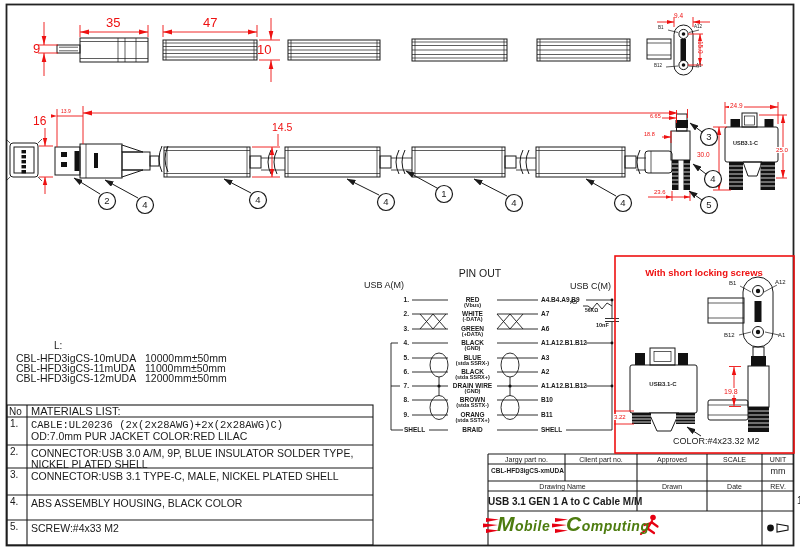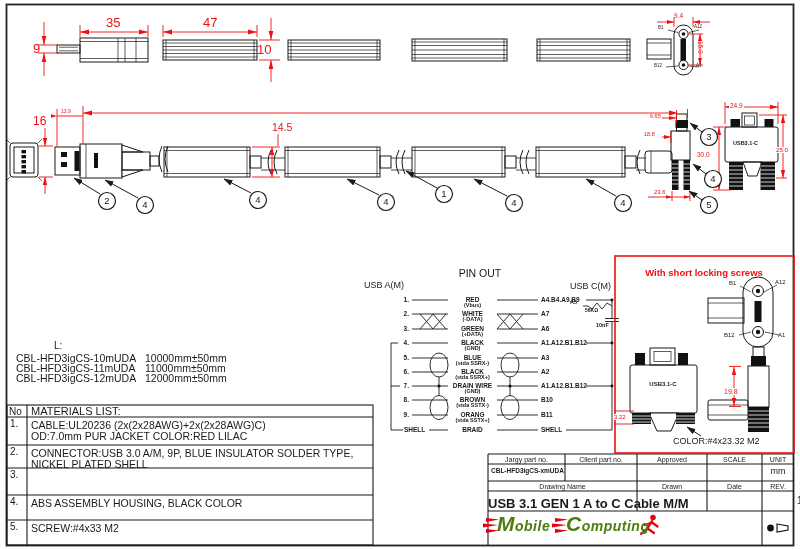--- a/index.html
+++ b/index.html
@@ -610,26 +610,27 @@
 <span class="t ctr b" style="left:449px;top:426.5px;width:47px;font-size:6.5px;">BRAID</span>
 <span class="t b" style="left:541px;top:426.5px;font-size:6.5px;">SHELL</span>
 
 <span class="t b" style="left:570px;top:300px;font-size:5.5px;">A5</span>
 <span class="t b" style="left:585px;top:308px;font-size:5px;">56KΩ</span>
 <span class="t b" style="left:596px;top:323px;font-size:5.5px;">10nF</span>
 
 <span class="t" style="left:9px;top:407px;font-size:10px;">No</span>
 <span class="t" style="left:31px;top:406px;font-size:11px;">MATERIALS LIST:</span>
 <span class="t" style="left:10px;top:419px;font-size:10px;">1.</span>
-<span class="t" style="left:31px;top:420px;font-size:10.5px;">CABLE:UL20236 (2x(2x28AWG)+2x(2x28AWG)C)</span>
+<span class="t" style="left:31px;top:420px;font-size:10.5px;font-family:Liberation Mono, monospace;">CABLE:UL20236 (2x(2x28AWG)+2x(2x28AWG)C)</span>
 <span class="t" style="left:31px;top:431px;font-size:10.5px;">OD:7.0mm  PUR JACKET COLOR:RED LILAC</span>
 <span class="t" style="left:10px;top:447px;font-size:10px;">2.</span>
 <span class="t" style="left:31px;top:448px;font-size:10.5px;">CONNECTOR:USB 3.0 A/M, 9P, BLUE INSULATOR SOLDER TYPE,</span>
 <span class="t" style="left:31px;top:459px;font-size:10.5px;">NICKEL PLATED SHELL</span>
 <span class="t" style="left:10px;top:470px;font-size:10px;">3.</span>
+<span class="t" style="left:31px;top:471px;font-size:10.5px;">CONNECTOR:USB 3.1 TYPE-C, MALE, NICKEL PLATED SHELL</span>
 <span class="t" style="left:10px;top:497px;font-size:10px;">4.</span>
 <span class="t" style="left:31px;top:498px;font-size:10.5px;">ABS ASSEMBLY HOUSING, BLACK COLOR</span>
 <span class="t" style="left:10px;top:522px;font-size:10px;">5.</span>
 <span class="t" style="left:31px;top:523px;font-size:10.5px;">SCREW:#4x33 M2</span>
 
 <span class="t ctr b red" style="left:618px;top:268px;width:172px;font-size:9.5px;">With short locking screws</span>
 <span class="t" style="left:729px;top:280px;font-size:6px;">B1</span>
 <span class="t" style="left:775px;top:279px;font-size:6px;">A12</span>
 <span class="t" style="left:724px;top:332px;font-size:6px;">B12</span>
 <span class="t" style="left:778px;top:332px;font-size:6px;">A1</span>
@@ -642,20 +643,20 @@
 <span class="t ctr" style="left:565px;top:455.5px;width:72px;font-size:7px;">Client part no.</span>
 <span class="t ctr" style="left:637px;top:455.5px;width:70px;font-size:7px;">Approved</span>
 <span class="t ctr" style="left:707px;top:455.5px;width:55px;font-size:7px;">SCALE</span>
 <span class="t ctr" style="left:762px;top:455.5px;width:32px;font-size:7px;">UNIT</span>
 <span class="t b" style="left:491px;top:468px;font-size:6.5px;">CBL-HFD3igCS-xmUDA</span>
 <span class="t ctr" style="left:762px;top:467px;width:32px;font-size:9px;">mm</span>
 <span class="t ctr" style="left:488px;top:483px;width:149px;font-size:7px;">Drawing Name</span>
 <span class="t ctr" style="left:637px;top:483px;width:70px;font-size:7px;">Drawn</span>
 <span class="t ctr" style="left:707px;top:483px;width:55px;font-size:7px;">Date</span>
 <span class="t ctr" style="left:762px;top:483px;width:32px;font-size:7px;">REV.</span>
-<span class="t ctr b" style="left:488px;top:497px;width:135px;font-size:13px;">USB 3.1 GEN 1 A to C Cable M/M</span>
+<span class="t ctr b" style="left:488px;top:497px;width:135px;font-size:10px;">USB 3.1 GEN 1 A to C Cable M/M</span>
 <span class="t ctr" style="left:762px;top:496px;width:54px;font-size:10px;padding-left:15px;">1.0</span>
 
 <span class="t brandword" style="left:497px;top:513px;">Mobile</span>
 <span class="t brandword" style="left:566px;top:513px;">Computing</span>
 <span class="t jargy" style="left:676px;top:516px;margin-top:48px;">JARGY</span>
 
 </div>
 
 </body></html>

